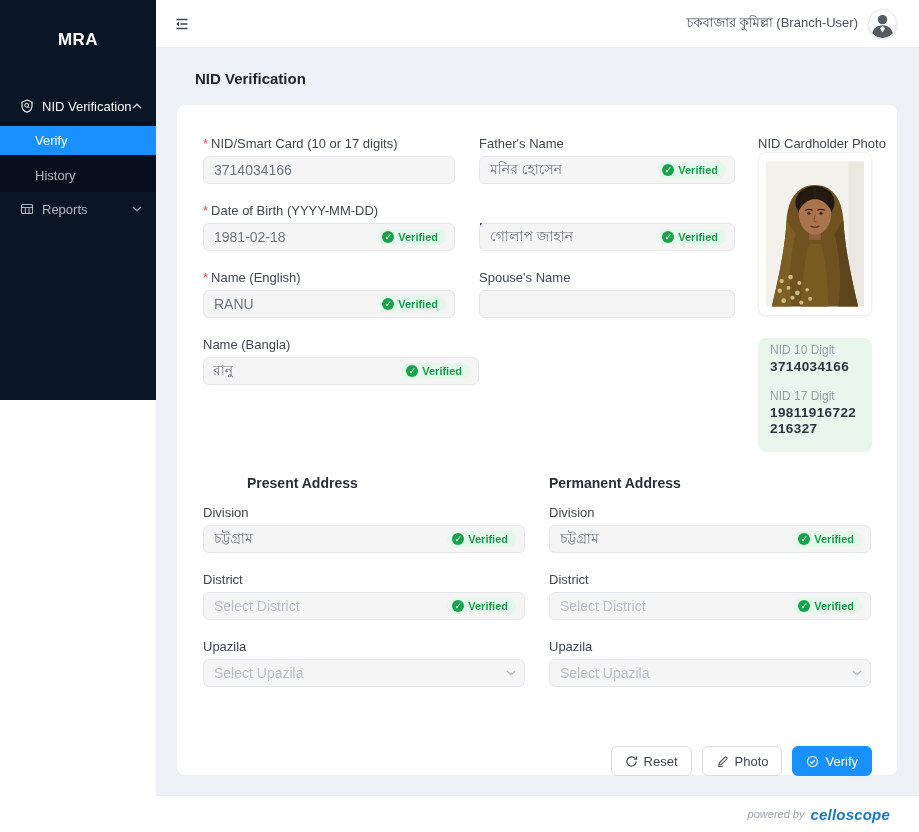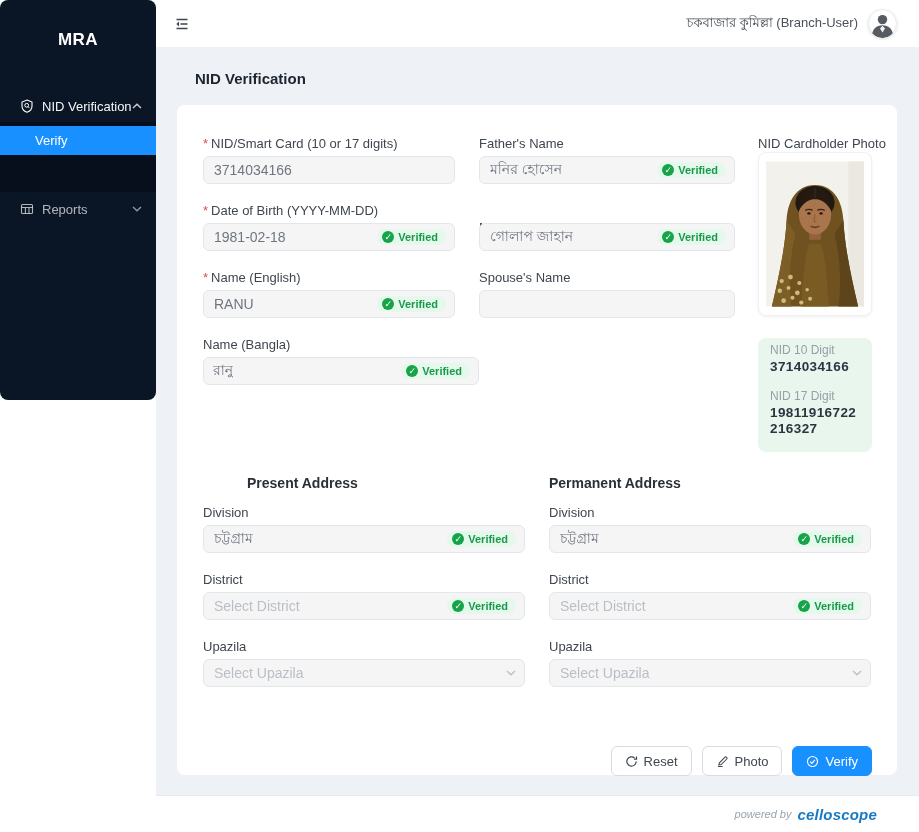--- a/index.html
+++ b/index.html
@@ -3,21 +3,21 @@
 <meta charset="utf-8">
 <style>
   * { margin:0; padding:0; box-sizing:border-box; }
   html,body { width:919px; height:832px; }
   body {
     font-family:"Liberation Sans","DejaVu Sans",sans-serif;
     background:#ffffff; position:relative; overflow:hidden;
     -webkit-font-smoothing:antialiased;
   }
   
-  .sidebar { position:absolute; left:0; top:0; width:156px; height:400px; background:#0a1626; z-index:5;border-radius:8px; }
+  .sidebar { position:absolute; left:0; top:0; width:156px; height:400px; background:#0a1626; z-index:5; }
   .brand { position:absolute; top:30px; left:0; width:100%; text-align:center; color:#fff;
            font-size:17px; font-weight:700; letter-spacing:.5px; }
   .submenu-bg { position:absolute; top:122px; left:0; width:100%; height:70px; background:#060f1b; }
   .menu-item { position:absolute; left:0; width:156px; height:30px; display:flex; align-items:center;
                font-size:13px; color:rgba(255,255,255,.68); cursor:pointer; }
   .menu-item .mi-icon { width:14px; height:14px; margin-left:20px; margin-right:8px; flex:0 0 auto; display:flex; }
   .menu-item .chev { margin-left:auto; margin-right:14px; display:flex; }
   .mi-parent { top:91px; color:rgba(255,255,255,.96); }
   .mi-verify { top:126px; height:29px; background:#1890ff; color:#fff; padding-left:35px; }
   .mi-history { top:161px; height:29px; padding-left:35px; }
@@ -57,21 +57,21 @@
   .nid-box .nval { font-size:13.5px; font-weight:700; color:#2b3540; letter-spacing:.4px; word-break:break-all; line-height:1.2; }
   .nid-box .gap { height:14px; }
   
   .btn-row { position:absolute; top:641px; right:25px; display:flex; gap:10px; }
   .btn { height:30px; display:inline-flex; align-items:center; gap:6px; padding:0 13px; border-radius:6px;
          border:1px solid #d8dce1; background:#fff; font-size:13px; color:#3f4650; cursor:pointer;
          font-family:inherit; }
   .btn.primary { background:#1890ff; border-color:#1890ff; color:#fff; }
   
   .footer { position:absolute; left:156px; top:795px; width:763px; height:37px; background:#fff;
-            border-top:1px solid #e8ebee; display:flex; align-items:center; justify-content:flex-end; padding-right:42px; }
+            border-top:1px solid #e8ebee; display:flex; align-items:center; justify-content:flex-end; padding-right:29px; }
   .powered { font-size:11px; font-style:italic; color:#9aa3ad; margin-right:6px; }
   .cello { font-size:15px; font-style:italic; font-weight:700; color:#1779c4; letter-spacing:.2px; }
   svg { display:block; }
 </style>
 </head>
 <body>
 
 <div class="sidebar">
   <div class="brand">MRA</div>
   <div class="submenu-bg"></div>
@@ -89,20 +89,23 @@
       <svg viewBox="0 0 10 6" width="10" height="6">
           <path d="M1 5 L5 1.2 L9 5" fill="none" stroke="rgba(255,255,255,.8)" stroke-width="1.4"></path>
         </svg>
     </span>
   </div>
 
   <div class="menu-item mi-verify">
     <span>Verify</span>
   </div>
 
+  <div class="menu-item mi-history">
+    <span>History</span>
+  </div>
 
   <div class="menu-item mi-reports">
     <span class="mi-icon">
       <svg viewBox="0 0 14 14" width="14" height="14">
           <rect x="1.5" y="2.5" width="11" height="9" rx="1" fill="none" stroke="rgba(255,255,255,.68)" stroke-width="1.1"></rect>
           <path d="M1.5 5.5 H12.5 M5.4 5.5 V11.5 M9 5.5 V11.5" fill="none" stroke="rgba(255,255,255,.68)" stroke-width="1.1"></path>
         </svg>
     </span>
     <span>Reports</span>
     <span class="chev">

